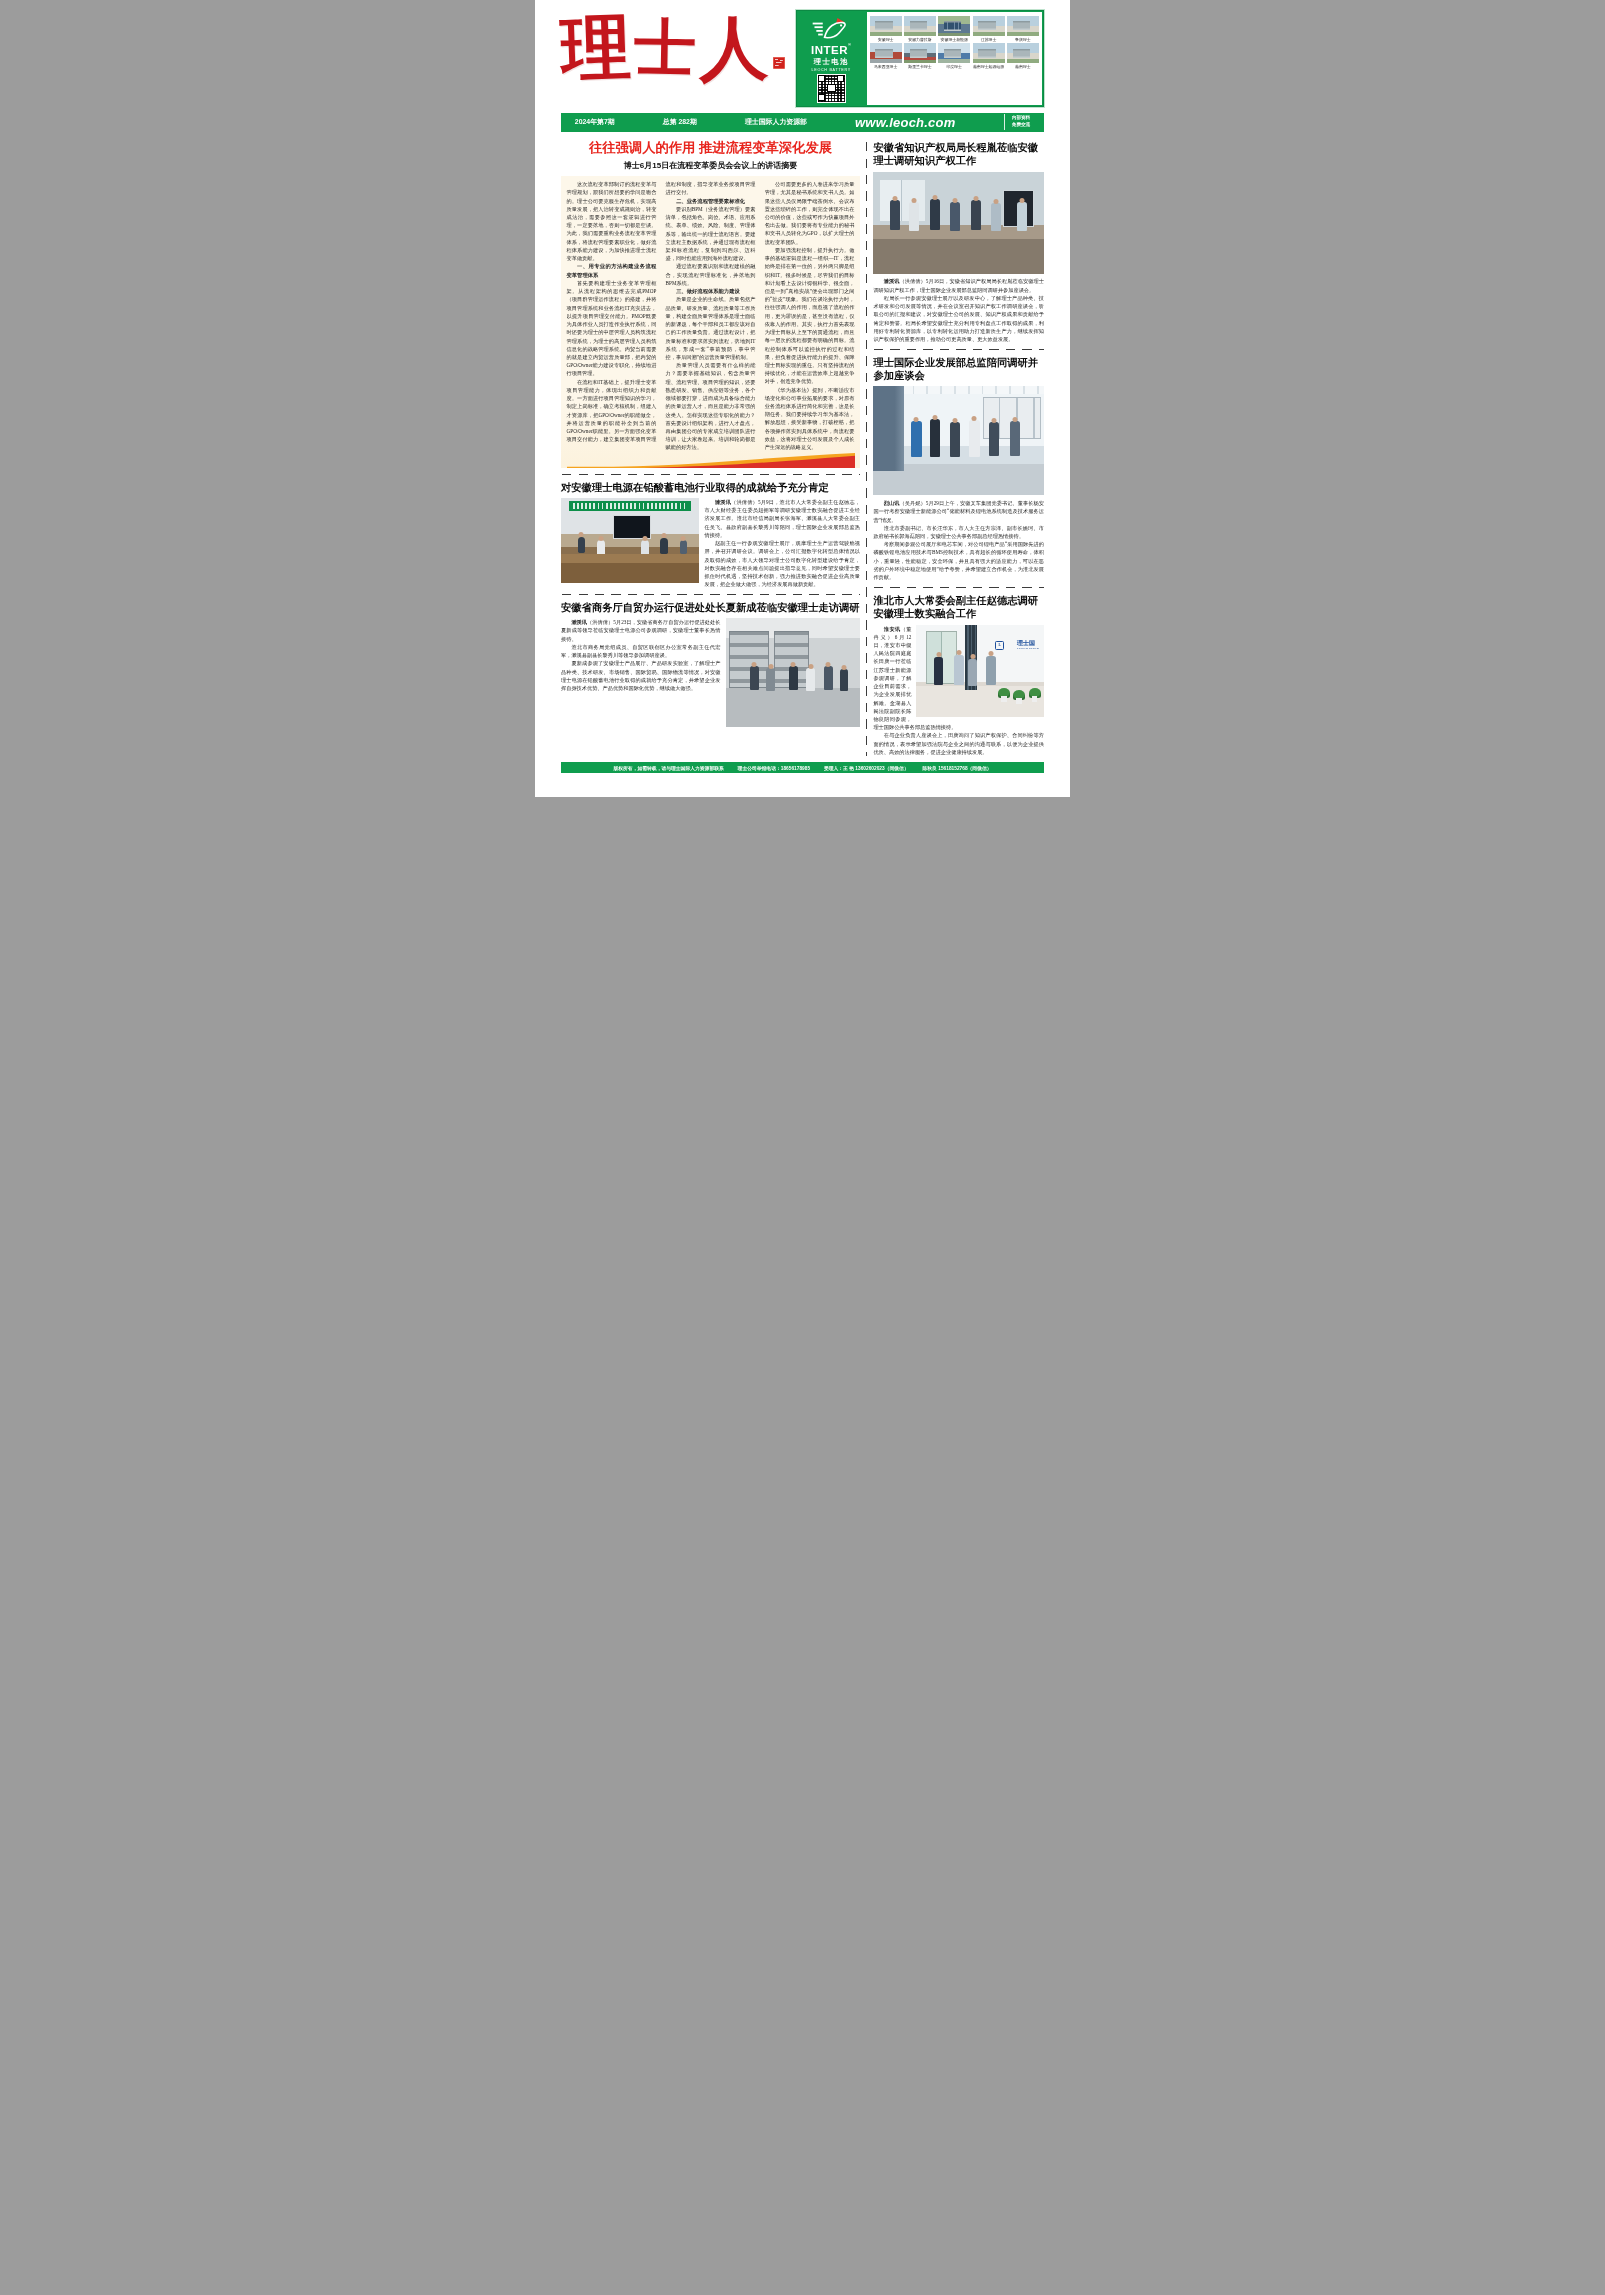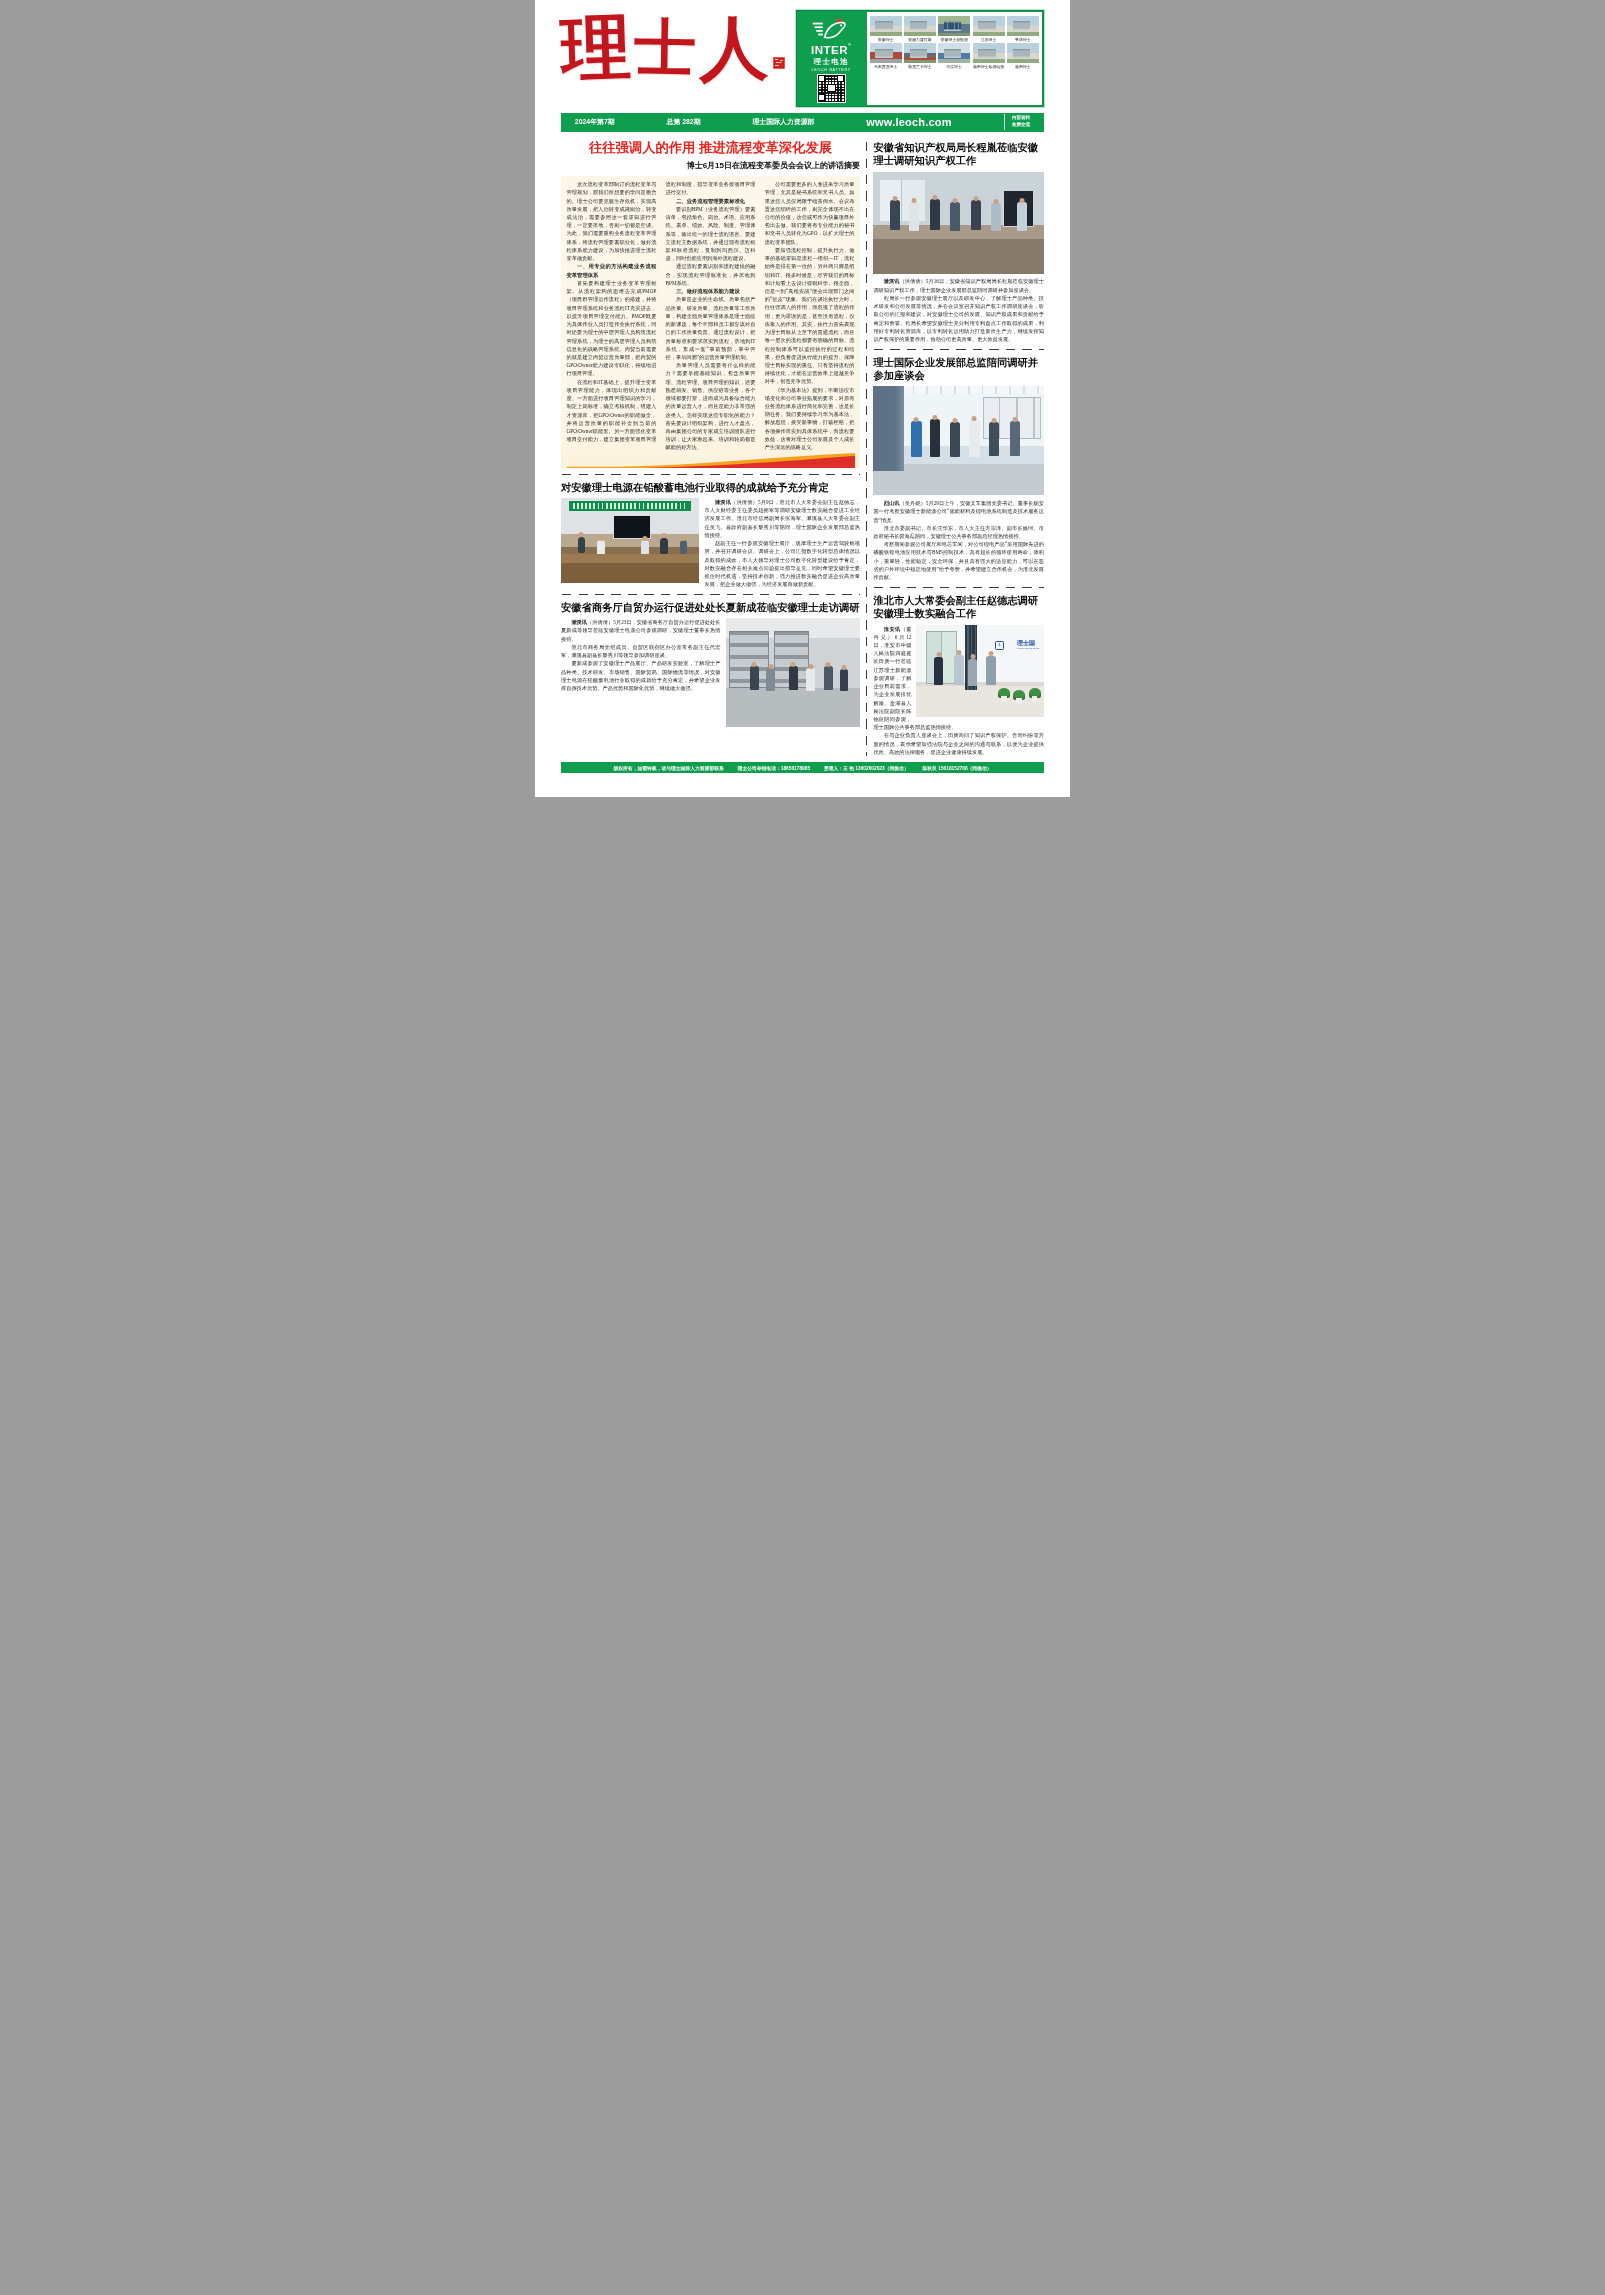--- a/index.html
+++ b/index.html
@@ -47,31 +47,31 @@
         box-shadow:inset 0 1.4px 0 #8d9ba0,inset 0 -1.4px 0 #c3ccce;}
   .thumbcell:nth-child(3) .thumb{background:linear-gradient(180deg,#9fb890 0 40%,#5d7991 40% 85%,#7d9671 85%);}
   .thumbcell:nth-child(3) .thumb::after{background:repeating-linear-gradient(90deg,#31516e 0 2.8px,#6e8aa3 2.8px 3.7px);height:50%;top:25%;}
   .thumbcell:nth-child(6) .thumb{background:linear-gradient(180deg,#c3d6e2 0 45%,#b04a3a 45% 78%,#9ba5a8 78%);}
   .thumbcell:nth-child(7) .thumb{background:linear-gradient(180deg,#bcd3e0 0 50%,#5f6d79 50% 72%,#b24a41 72% 86%,#7f9a6e 86%);}
   .thumbcell:nth-child(8) .thumb{background:linear-gradient(180deg,#cfe0ea 0 48%,#4e7ba8 48% 82%,#9fb4a0 82%);}
   .thumbcap{font-size:3.9px;color:#222;margin-top:0.9px;white-space:nowrap;}
   
   .issuebar{margin:5.5px 26px 0;background:#0f9d4e;color:#fff;height:19px;display:flex;align-items:center;
         padding:0 13.8px;box-sizing:border-box;justify-content:space-between;font-weight:700;font-size:6.9px;}
-  .issuebar .web{font-size:11px;letter-spacing:0.2px;}
+  .issuebar .web{font-size:13px;letter-spacing:0.2px;font-style:italic;}
   .issuenotes{border-left:0.5px solid rgba(255,255,255,.85);padding:0.9px 0 0.9px 7.3px;font-size:4.6px;line-height:1.5;font-weight:700;}
   
   .bodywrap{display:flex;align-items:stretch;padding:0 26px;margin-top:8.3px;}
   .colL{width:299px;flex-shrink:0;}
   .vdiv{width:1.4px;background:repeating-linear-gradient(180deg,#3c3c3c 0 9.2px,transparent 9.2px 16.5px);margin:1.8px 6px 0;}
   .colR{flex:1;min-width:0;}
   .hsep{height:1.4px;background:repeating-linear-gradient(90deg,#3c3c3c 0 9.2px,transparent 9.2px 16.5px);margin:5.5px 0.5px;}
   
   .main-head{color:#e8251d;font-size:13.3px;font-weight:900;text-align:center;line-height:1.15;margin:0;letter-spacing:0;}
-  .main-sub{font-size:8px;font-weight:800;text-align:right;margin:4.6px 0 4.6px;color:#111;}
+  .main-sub{font-size:8px;font-weight:800;text-align:center;margin:4.6px 0 4.6px;color:#111;}
   .main-bodybg{background:linear-gradient(180deg,#fdf7ea 0 78%,#fcf2dd);padding:4.6px 5.5px 0;}
   .cols{column-count:3;column-gap:9.2px;font-family:"Liberation Serif","DejaVu Serif",serif;
         font-size:5.2px;line-height:1.58;text-align:justify;color:#252525;}
   .cols p{margin:0;text-indent:2em;}
   .cols p.h{font-weight:800;font-family:"Liberation Sans",sans-serif;font-size:5.3px;}
   .wave{display:block;width:100%;height:16.5px;}
   
   .art-head{font-size:10.3px;font-weight:900;line-height:1.3;margin:0.9px 0 4.1px;color:#0d0d0d;}
   .art-row{display:flex;gap:5.5px;}
   .atext{flex:1;min-width:0;font-family:"Liberation Serif","DejaVu Serif",serif;font-size:5.2px;

